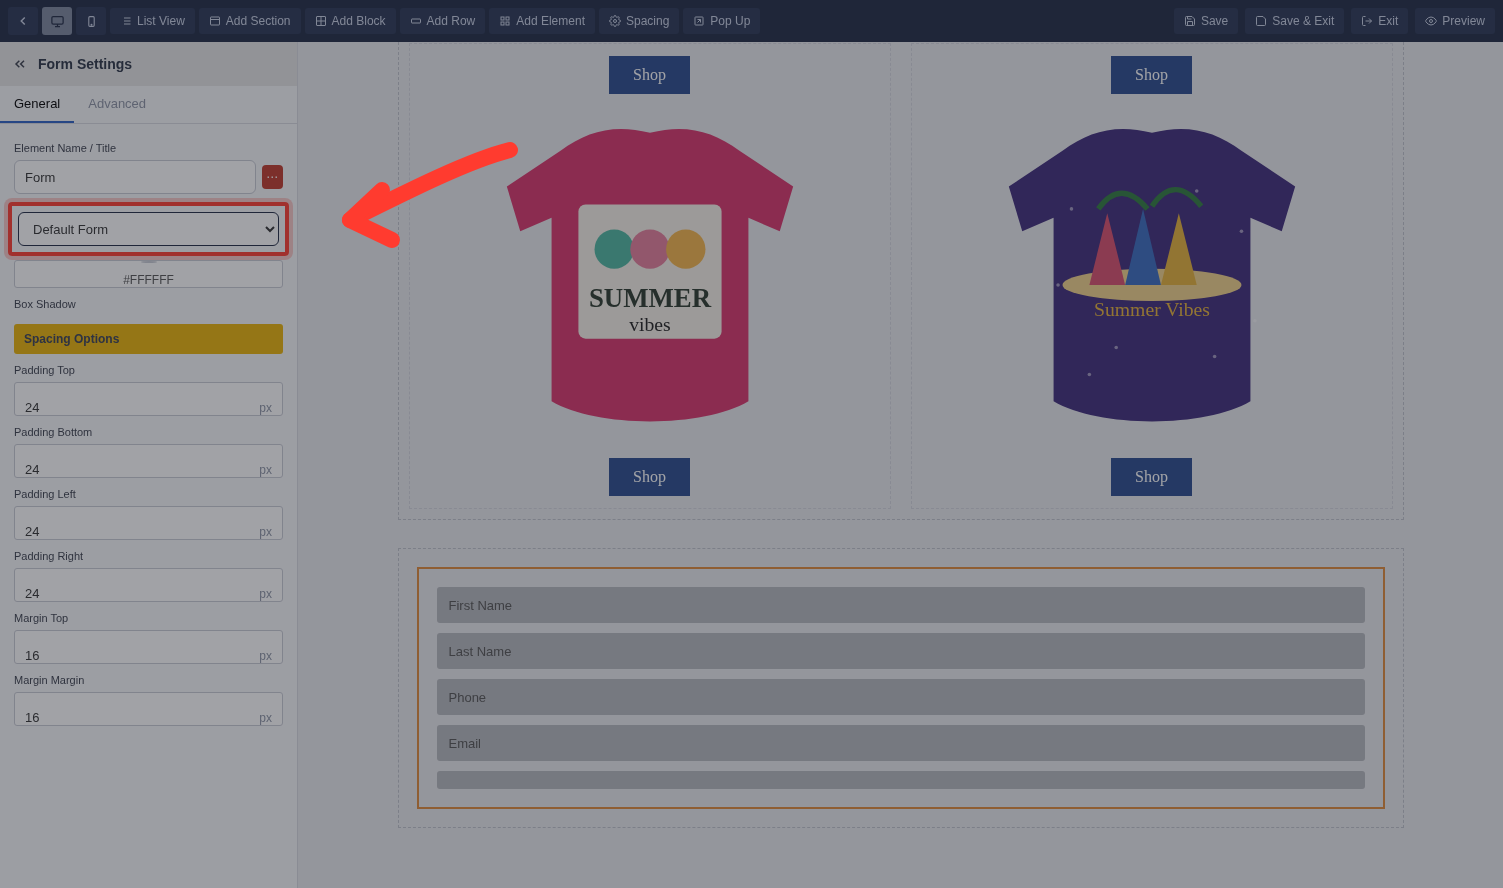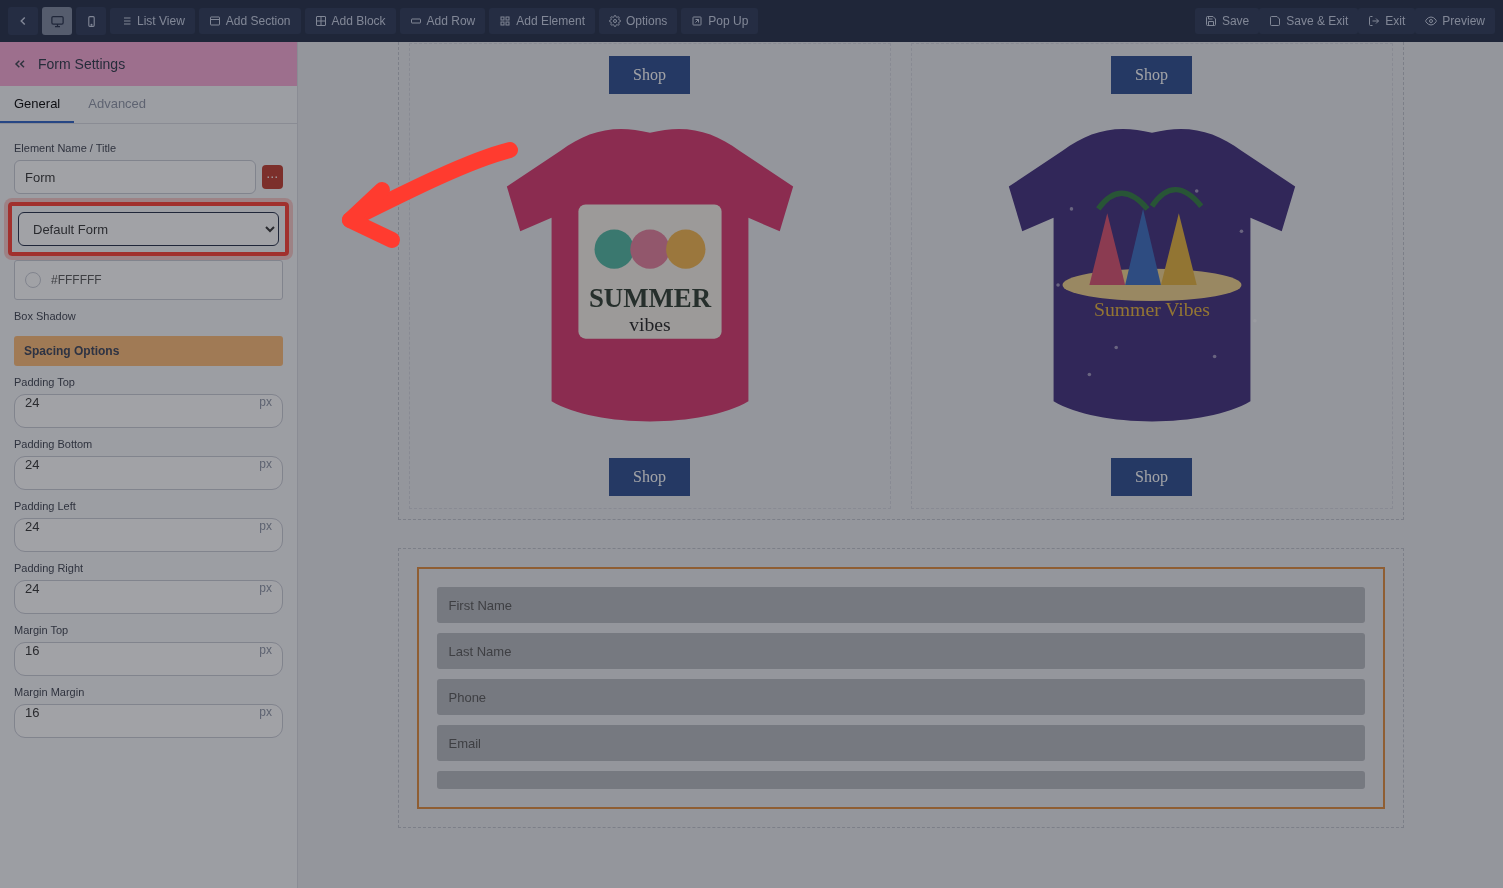--- a/index.html
+++ b/index.html
@@ -15,21 +15,21 @@
   height: 42px;
   background: #1f2a44;
   display: flex;
   align-items: center;
   padding: 4px 8px;
   gap: 4px;
   color: #bfc8dd;
   font-size: 12px;
 }
 .topbar-left { display: flex; align-items: center; gap: 4px; flex: none; }
-.topbar-right { margin-left: auto; display: flex; align-items: center; gap: 0; }
+.topbar-right { margin-left: auto; display: flex; align-items: center; gap: 7px; }
 .tb-btn {
   background: #2a3655;
   border: none;
   color: #c8d0e4;
   padding: 6px 10px;
   border-radius: 3px;
   font-size: 12px;
   display: inline-flex;
   align-items: center;
   gap: 5px;
@@ -48,46 +48,46 @@
 .tb-icon { display:inline-flex; }
 
 .app-body { display:flex; height: calc(888px - 42px); }
 .sidebar {
   width: 298px;
   background: #f7f8fa;
   border-right: 1px solid #d7d9e0;
   display:flex; flex-direction:column;
 }
 .panel-header {
-  background: #f9a8d4;
+  background: #e5e5e5;
   padding: 14px 12px;
   display:flex; align-items:center; gap:10px;
-  font-size:14px; font-weight:400; color:#2b3446;
+  font-size:14px; font-weight:700; color:#2b3446;
 }
 .tabs { display:flex; border-bottom:1px solid #d7d9e0; }
 .tab {
   padding:10px 14px; font-size:13px; color:#8c93a4; cursor:pointer;
 }
 .tab.active { color:#000000; border-bottom:2px solid #2b61c4; }
 .panel-body { padding:8px 14px 20px; overflow-y:auto; flex:1; font-size:12px; color:#555; }
 .field-label { font-size:11px; color:#3a3f4c; margin:10px 0 6px; }
 .text-input, .select-input {
   width:100%; height:34px; border:1px solid #c8cbd5; border-radius:6px;
   padding:0 10px; font-size:13px; background:#fff; color:#333;
 }
 .name-row { display:flex; align-items:center; gap:6px; }
 .more-btn {
   width:24px; height:24px; border-radius:4px; background:#c0392b;
   display:flex; align-items:center; justify-content:center; color:#fff; font-size:12px;
 }
-.color-row { display:flex; align-items:center; border:1px solid #c8cbd5; border-radius:3px; height:40px; padding:0 10px; gap:10px; background:#fff;}
+.color-row { display:flex; align-items:center; border:1px solid #c8cbd5; border-radius:3px; height:28px; padding:0 10px; gap:10px; background:#fff;flex-direction:column;}
 .color-swatch { width:16px; height:16px; border-radius:50%; border:1px solid #c8cbd5; background:#fff;}
-.section-heading { background:#fdba74; padding:8px 10px; font-size:12px; font-weight:600; color:#394055; border-radius:3px; margin-top:14px;}
+.section-heading { background:#eab308; padding:8px 10px; font-size:12px; font-weight:600; color:#394055; border-radius:3px; margin-top:14px;}
 .spacing-row { margin-top:10px; }
-.spacing-input { display:flex; align-items:flex-start; border:1px solid #c8cbd5; border-radius:11px; height:34px; background:#fff; }
+.spacing-input { display:flex; align-items:flex-end; border:1px solid #c8cbd5; border-radius:3px; height:34px; background:#fff; }
 .spacing-input input { flex:1; border:none; outline:none; padding:0 10px; font-size:13px; color:#333; background:transparent; }
 .spacing-unit { padding:0 10px; color:#8c93a4; font-size:12px; }
 .highlight-wrap {
   border: 4px solid #ff3b2f;
   border-radius:4px;
   padding:6px;
   margin: -6px -6px -6px -6px;
   box-shadow: 0 0 0 4px rgba(255,59,47,0.25);
   position: relative;
 }
@@ -190,21 +190,21 @@
       </span>
       <span>Add Element</span>
     </button>
     <button class="tb-btn">
       <span class="tb-icon">
         <svg width="12" height="12" viewBox="0 0 24 24" fill="none" stroke="currentColor" stroke-width="2">
             <circle cx="12" cy="12" r="3"></circle>
             <path d="M19.4 15a1.7 1.7 0 0 0 .34 1.87l.06.06a2 2 0 1 1-2.83 2.83l-.06-.06a1.7 1.7 0 0 0-1.87-.34 1.7 1.7 0 0 0-1 1.56V21a2 2 0 1 1-4 0v-.09a1.7 1.7 0 0 0-1-1.56 1.7 1.7 0 0 0-1.87.34l-.06.06A2 2 0 1 1 4.28 16.9l.06-.06a1.7 1.7 0 0 0 .34-1.87 1.7 1.7 0 0 0-1.56-1H3a2 2 0 1 1 0-4h.09a1.7 1.7 0 0 0 1.56-1 1.7 1.7 0 0 0-.34-1.87l-.06-.06A2 2 0 1 1 7.1 4.28l.06.06a1.7 1.7 0 0 0 1.87.34H9a1.7 1.7 0 0 0 1-1.56V3a2 2 0 1 1 4 0v.09a1.7 1.7 0 0 0 1 1.56 1.7 1.7 0 0 0 1.87-.34l.06-.06A2 2 0 1 1 19.72 7.1l-.06.06a1.7 1.7 0 0 0-.34 1.87V9a1.7 1.7 0 0 0 1.56 1H21a2 2 0 1 1 0 4h-.09a1.7 1.7 0 0 0-1.56 1z"></path>
           </svg>
       </span>
-      <span>Options</span>
+      <span>Spacing</span>
     </button>
     <button class="tb-btn">
       <span class="tb-icon">
         <svg width="12" height="12" viewBox="0 0 24 24" fill="none" stroke="currentColor" stroke-width="2">
             <rect x="4" y="4" width="16" height="16" rx="1"></rect>
             <path d="M9 15l6-6M15 15V9H9"></path>
           </svg>
       </span>
       <span>Pop Up</span>
     </button>

